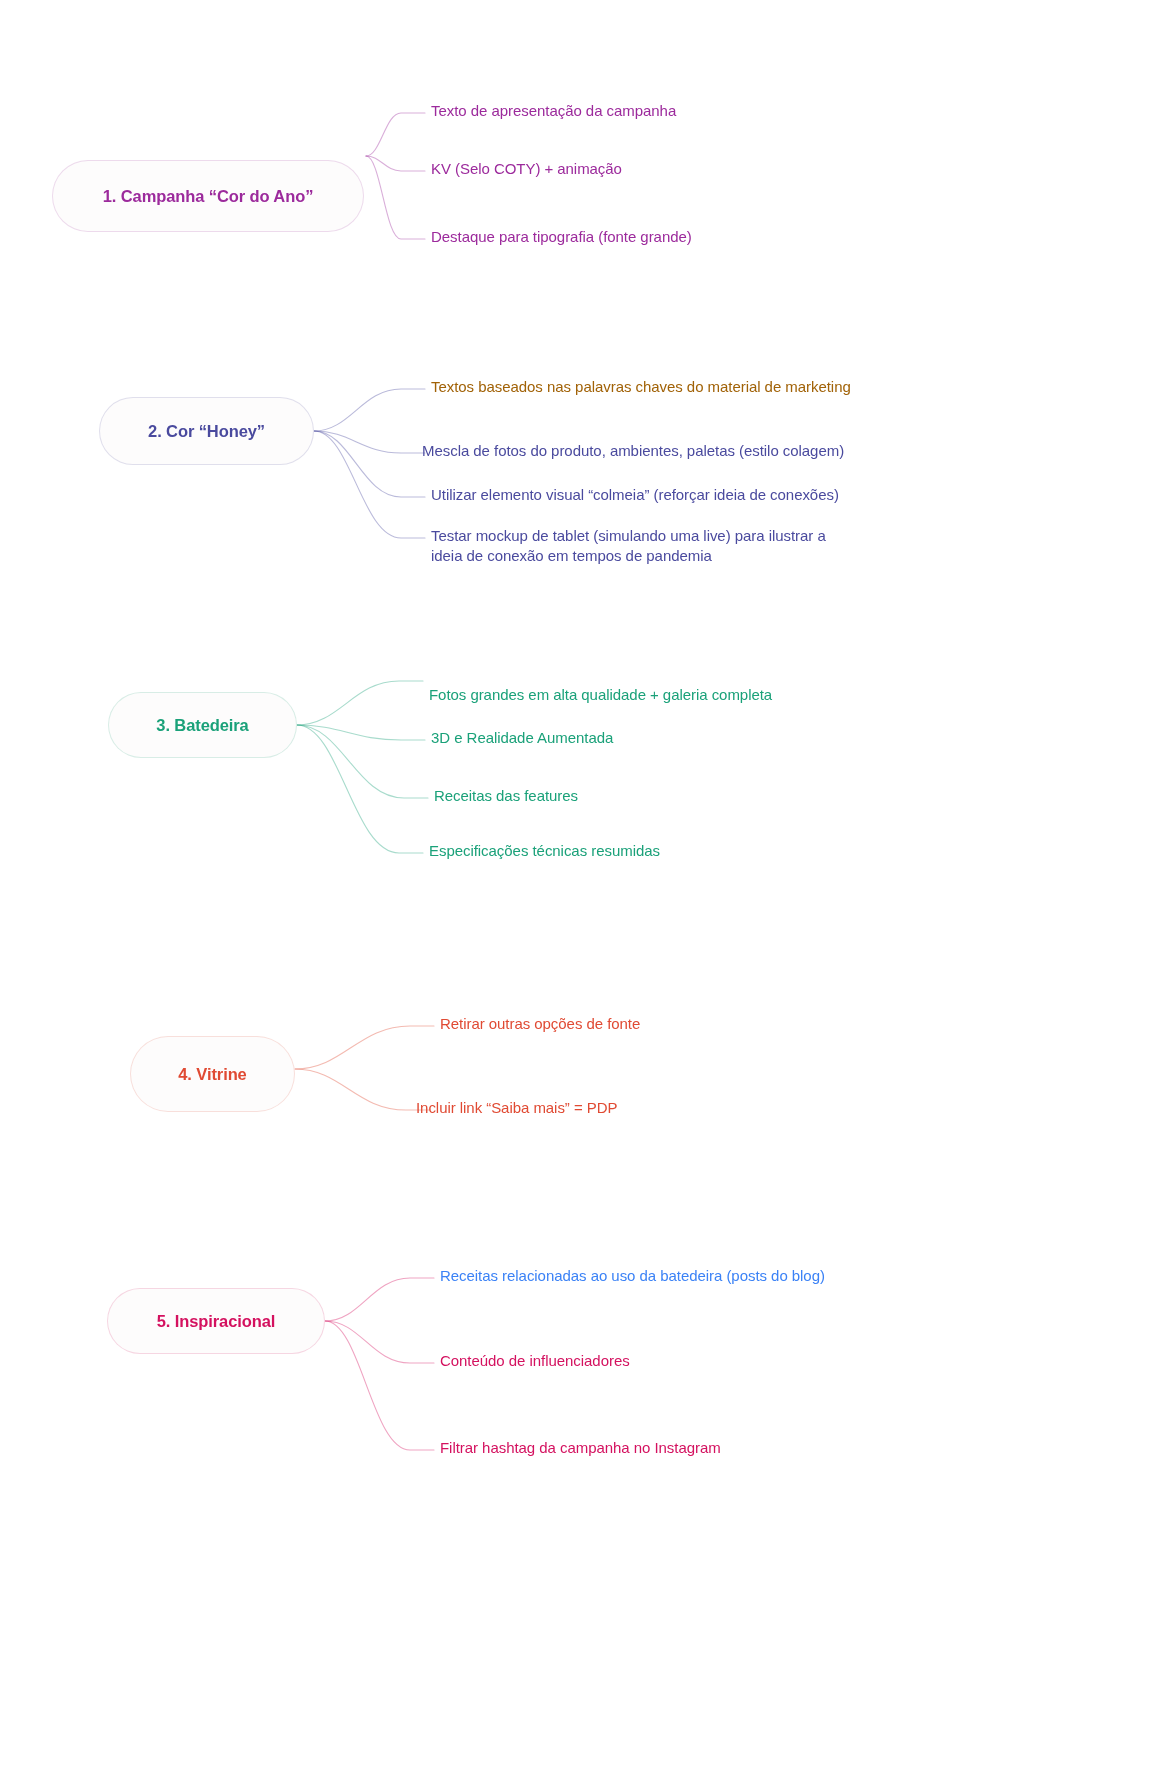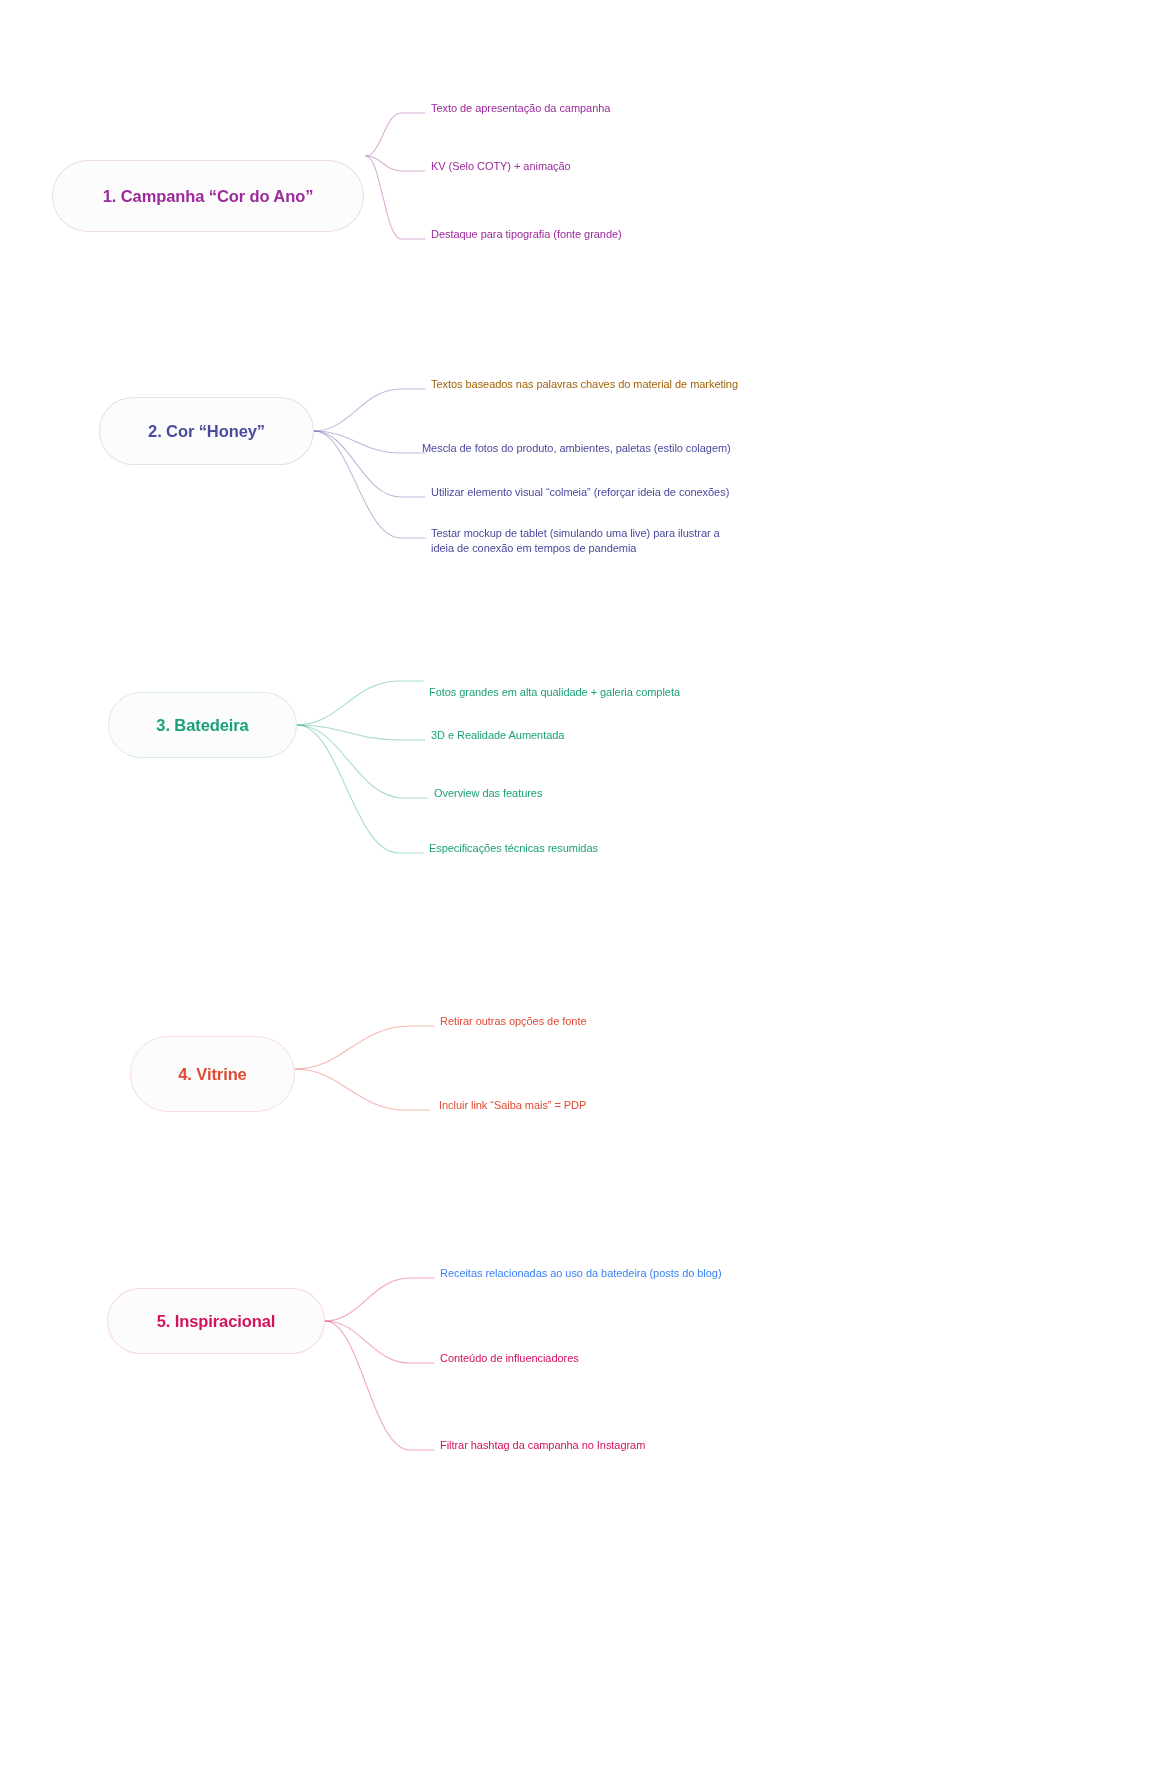--- a/index.html
+++ b/index.html
@@ -37,21 +37,21 @@
     border-radius: 48px;
     background: #fdfcfc;
     border: 1px solid #ece7ef;
     font-weight: bold;
     font-size: 16.5px;
     letter-spacing: -0.1px;
     white-space: nowrap;
   }
   .leaf {
     position: absolute;
-    font-size: 11px;
+    font-size: 15px;
     font-weight: normal;
     line-height: 1.35;
     letter-spacing: -0.05px;
     white-space: pre-line;
   }
 </style>
 </head>
 <body>
 
 <div id="canvas">
@@ -86,27 +86,27 @@
       <div class="leaf" style="left: 431px; top: 377px; color: #a16207;">Textos baseados nas palavras chaves do material de marketing</div>
       <div class="leaf" style="left: 422px; top: 441px; color: rgb(74, 74, 158);">Mescla de fotos do produto, ambientes, paletas (estilo colagem)</div>
       <div class="leaf" style="left: 431px; top: 485px; color: rgb(74, 74, 158);">Utilizar elemento visual “colmeia” (reforçar ideia de conexões)</div>
       <div class="leaf" style="left: 431px; top: 526px; color: rgb(74, 74, 158);">Testar mockup de tablet (simulando uma live) para ilustrar a
 ideia de conexão em tempos de pandemia</div>
       <div class="node" style="left: 108px; top: 692px; width: 189px; height: 66px; color: rgb(26, 161, 121); border-color: rgba(26, 161, 121, 0.16);">
         <span>3. Batedeira</span>
       </div>
       <div class="leaf" style="left: 429px; top: 669px; color: rgb(26, 161, 121); margin-top: 16px;">Fotos grandes em alta qualidade + galeria completa</div>
       <div class="leaf" style="left: 431px; top: 728px; color: rgb(26, 161, 121);">3D e Realidade Aumentada</div>
-      <div class="leaf" style="left: 434px; top: 786px; color: rgb(26, 161, 121);">Overview das features</div>
+      <div class="leaf" style="left: 434px; top: 786px; color: rgb(26, 161, 121);">Receitas das features</div>
       <div class="leaf" style="left: 429px; top: 841px; color: rgb(26, 161, 121);">Especificações técnicas resumidas</div>
       <div class="node" style="left: 130px; top: 1036px; width: 165px; height: 76px; color: rgb(224, 74, 51); border-color: rgba(224, 74, 51, 0.16);">
         <span>4. Vitrine</span>
       </div>
       <div class="leaf" style="left: 440px; top: 1014px; color: rgb(224, 74, 51);">Retirar outras opções de fonte</div>
-      <div class="leaf" style="left: 439px; top: 1098px; color: rgb(224, 74, 51);">Incluir link “Saiba mais” = PDP</div>
+      <div class="leaf" style="left: 416px; top: 1098px; color: rgb(224, 74, 51);">Incluir link “Saiba mais” = PDP</div>
       <div class="node" style="left: 107px; top: 1288px; width: 218px; height: 66px; color: rgb(212, 17, 95); border-color: rgba(212, 17, 95, 0.16);">
         <span>5. Inspiracional</span>
       </div>
       <div class="leaf" style="left: 440px; top: 1266px; color: #3b82f6;">Receitas relacionadas ao uso da batedeira (posts do blog)</div>
       <div class="leaf" style="left: 440px; top: 1351px; color: rgb(212, 17, 95);">Conteúdo de influenciadores</div>
       <div class="leaf" style="left: 440px; top: 1438px; color: rgb(212, 17, 95);">Filtrar hashtag da campanha no Instagram</div>
     </div>
 </div>
 
 </body></html>

